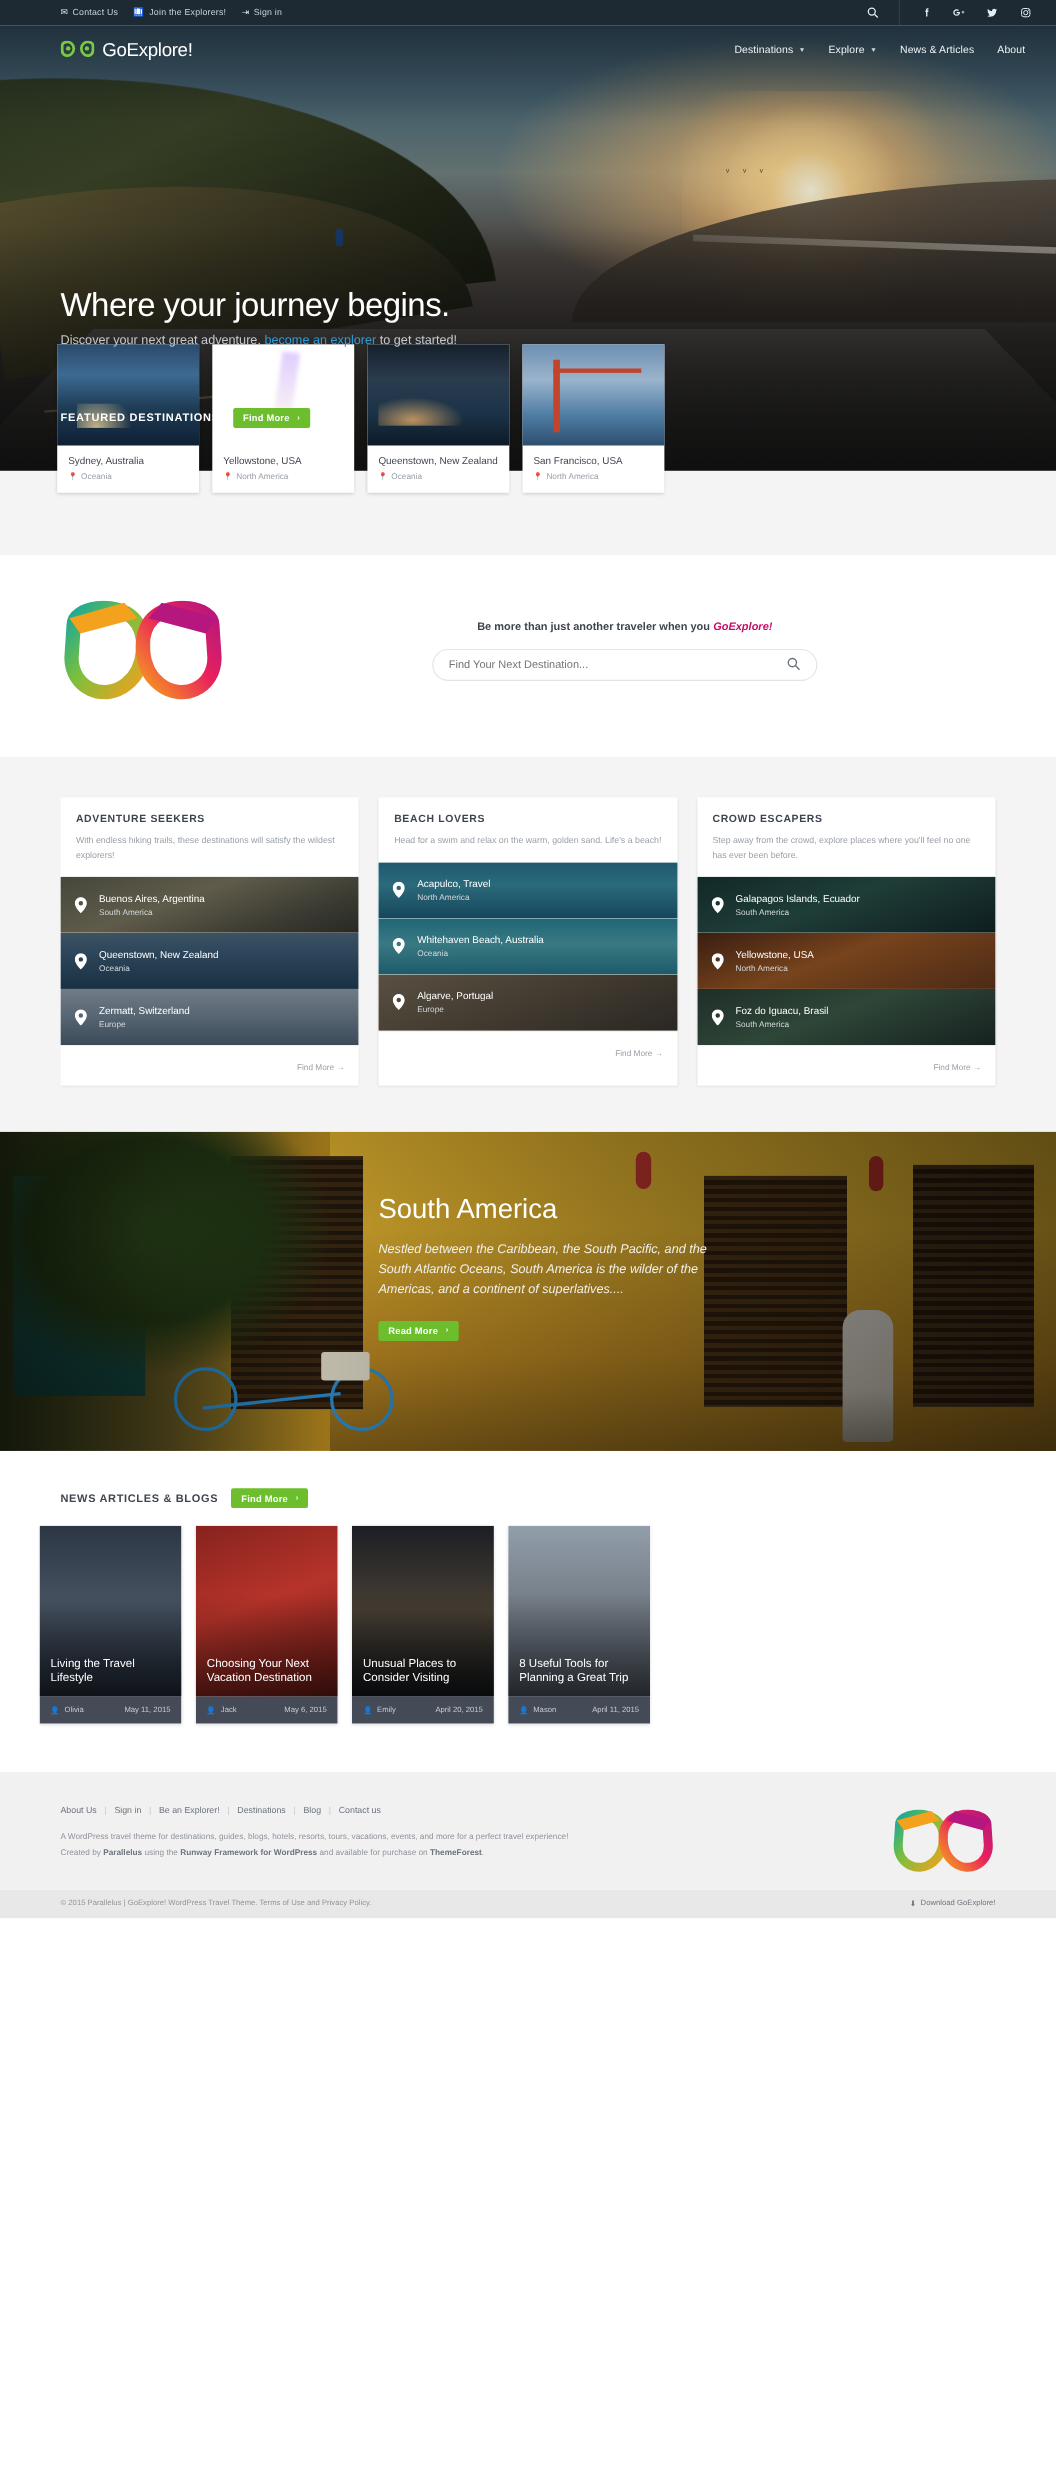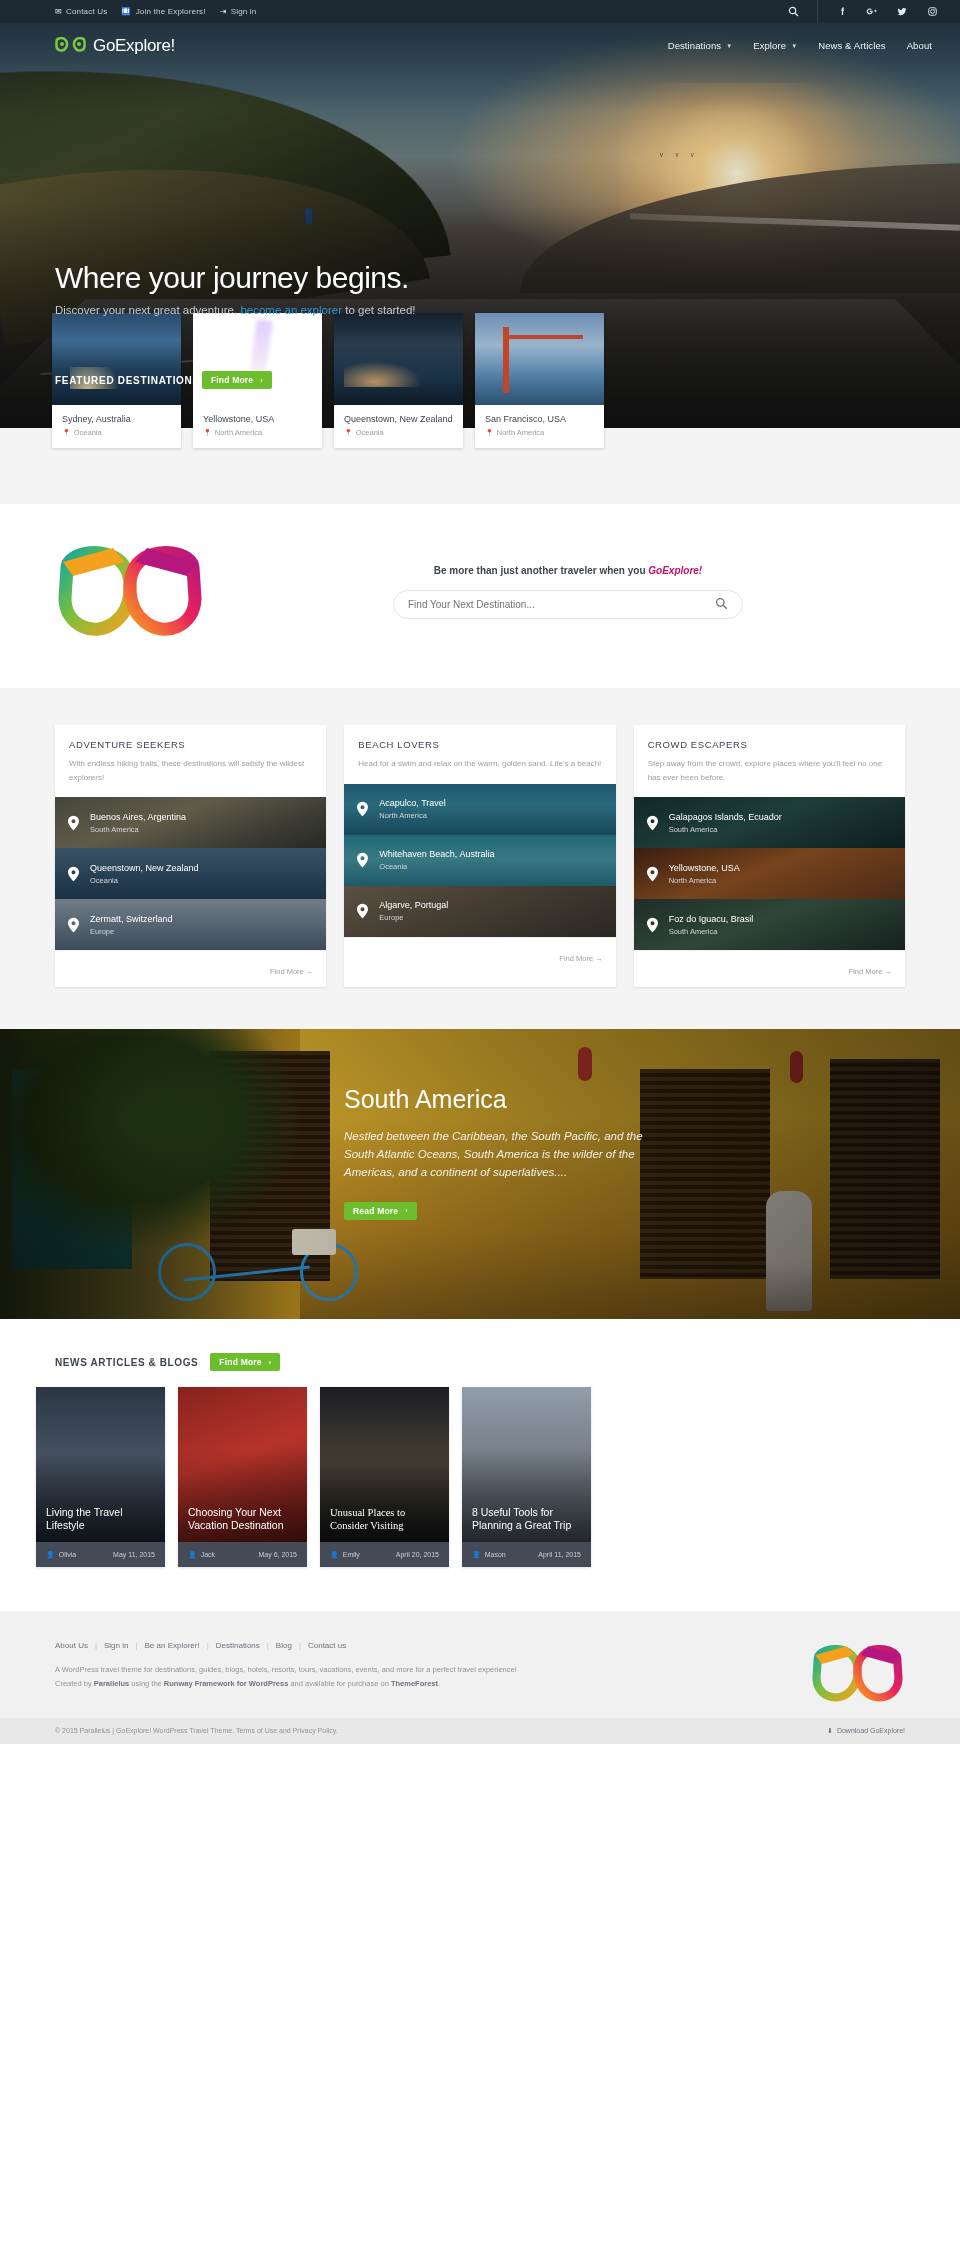--- a/index.html
+++ b/index.html
@@ -122,21 +122,21 @@
   .caret { font-size: 6px; opacity: .85; }
 
   .hero-copy { position: absolute; left: 55px; top: 238px; z-index: 20; }
   .hero-title { color:#fff; font-size: 30px; font-weight: 400; letter-spacing: -.5px; }
   .hero-sub { margin-top: 9px; color: #c3c9cd; font-size: 11.5px; }
   .hero-sub a { color: #2e9bd4; text-decoration: none; }
 
   
   .feat-head {
     position: absolute; left: 55px; top: 348px; z-index: 20;
-    display: flex; align-items: center; gap: 2px; text-align: center;
+    display: flex; align-items: center; gap: 12px; text-align: center;
   }
   .feat-title { color:#fff; font-size: 10px; font-weight: 700; letter-spacing: .7px; }
   .btn-green {
     background: #6cbe2d; color:#fff; font-size: 8.5px; font-weight: 600;
     padding: 4px 9px; border-radius: 2px; display:inline-flex; align-items:center; gap: 7px;
     cursor: pointer; border: none; letter-spacing: .2px;
   }
   .btn-green .arr { font-size: 7px; }
 
   
@@ -181,21 +181,21 @@
     flex: 1; border: 0; outline: none; font-size: 10px; color: #9aa0a8;
     font-family: "Liberation Sans", sans-serif; background: transparent;
   }
   .sb-form .mag { color: #6d737c; font-size: 12px; cursor: pointer; }
 
   
   .cats { background: #f4f4f4; padding: 37px 0 42px; }
   .cats-row { display: flex; gap: 18px; padding: 0 55px; }
   .ccard { flex: 1; background:#fff; box-shadow: 0 1px 2px rgba(0,0,0,.10); display:flex; flex-direction:column; }
   .ccard-head { padding: 14px 14px 13px; }
-  .ccard-title { font-size: 9.5px; font-weight: 400; color:#3f4550; letter-spacing: .6px; }
+  .ccard-title { font-size: 9.5px; font-weight: 700; color:#3f4550; letter-spacing: .6px; }
   .ccard-desc { margin-top: 7px; font-size: 8px; line-height: 1.7; color: #9aa0a8; }
   .ccard-list { }
   .crow {
     height: 51px; position: relative; display: flex; align-items: center;
     padding-left: 35px; overflow: hidden; cursor: pointer;
   }
   .crow .bgimg { position:absolute; inset:0; }
   .crow .shade { position:absolute; inset:0; background: rgba(14,22,32,.42); }
   .crow .pinbig {
     position: absolute; left: 13px; top: 50%; transform: translateY(-50%);
@@ -259,21 +259,21 @@
   .ncard .ntitle { position:absolute; left: 10px; right: 10px; bottom: 10px; color:#fff; font-size: 10.5px; line-height: 1.25; z-index:2;}
   .ncard .nmeta {
     height: 25px; background: #444b57; display:flex; align-items:center;
     padding: 0 10px; color:#c8ccd3; font-size: 7px;
   }
   .nmeta .auth { display:flex; align-items:center; gap:4px; }
   .nmeta .date { margin-left:auto; }
 
   .im-bridge{background:linear-gradient(180deg,#2e3947 0%,#4a5666 45%,#212a36 100%);}
   .im-vac{background:linear-gradient(160deg,#8e2420 0%,#c0362c 45%,#6d1b17 100%);}
-  .im-rail{background:linear-gradient(180deg,#1d2026 0%,#4a4236 50%,#15171b 100%);font-family:Liberation Serif, serif;}
+  .im-rail{background:linear-gradient(180deg,#1d2026 0%,#4a4236 50%,#15171b 100%);}
   .im-city{background:linear-gradient(180deg,#9aa6b3 0%,#7b848f 45%,#4c545e 100%);}
 
   
   .footer { background: #f1f1f1; padding: 30px 55px 26px; position: relative; }
   .f-links { display:flex; align-items:center; gap: 7px; font-size: 8px; color:#6d737c; }
   .f-links .sep { color:#c3c7cc; }
   .f-links span.lnk { cursor:pointer; }
   .f-desc { margin-top: 13px; font-size: 7.5px; color:#8f949b; line-height: 1.9; max-width: 520px; }
   .f-desc b { color: #6d737c; font-weight: 700; }
   .f-logo { position:absolute; right: 55px; top: 34px; width: 95px; height: 58px; }

